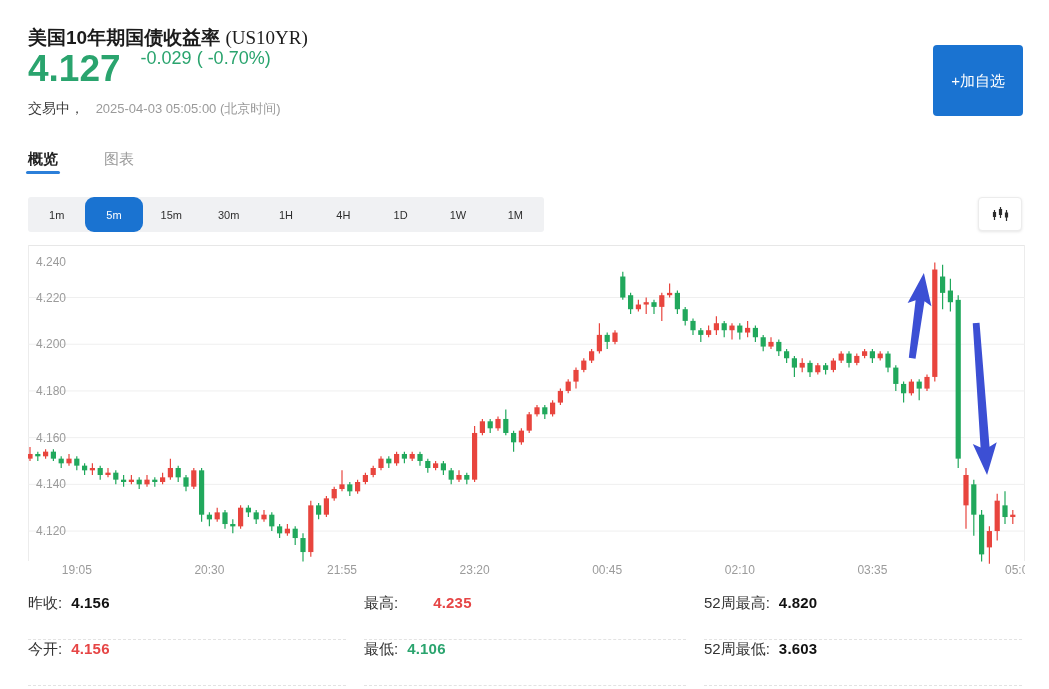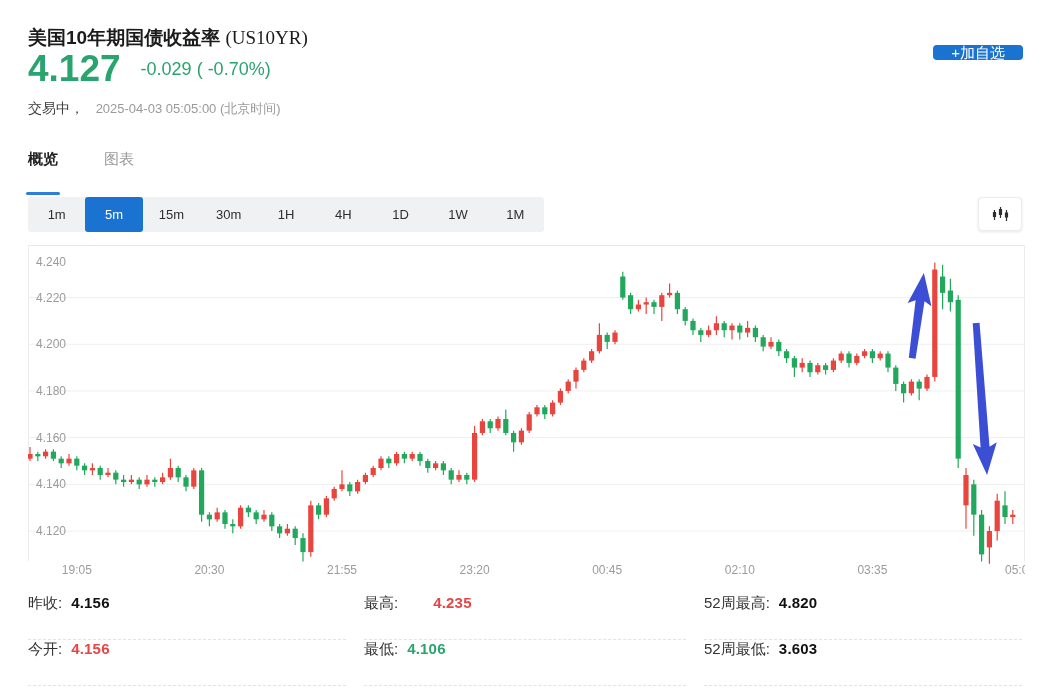--- a/index.html
+++ b/index.html
@@ -4,36 +4,36 @@
 <style>
   html,body{margin:0;padding:0}
   body{
     width:1049px;height:689px;background:#fff;overflow:hidden;position:relative;
     font-family:"Liberation Sans",sans-serif;color:#222;
   }
   .title{position:absolute;left:28px;top:12px;font-size:19px;font-weight:700;color:#1b1b1b}
   .title .sym{font-family:"Liberation Serif",serif;font-weight:400}
   .watchlist-btn{
     position:absolute;right:26px;top:45px;background:#1a73d1;color:#fff;border:none;
-    border-radius:4px;font-size:15px;padding:0 18px;cursor:pointer;line-height:1;
+    border-radius:4px;font-size:15px;padding:28px 18px;cursor:pointer;line-height:1;
   }
-  .price-row{position:absolute;left:28px;top:48px;display:flex;align-items:center;gap:20px}
+  .price-row{position:absolute;left:28px;top:48px;display:flex;align-items:flex-start;gap:20px}
   .price{font-size:37px;font-weight:700;color:#2aa46e}
   .change{font-size:18px;color:#2aa46e}
   .status-row{position:absolute;left:28px;top:100px;font-size:13px;color:#9a9a9a}
   .status-row .trading{color:#3a3a3a;font-size:14px;margin-right:8px}
   .tabs{position:absolute;left:28px;top:150px;display:flex;gap:46px}
-  .tab{font-size:15px;color:#999;padding-bottom:26px;position:relative;cursor:pointer}
+  .tab{font-size:15px;color:#999;padding-bottom:5px;position:relative;cursor:pointer}
   .tab.active{color:#222;font-weight:700}
   .tab.active::after{content:"";position:absolute;left:-2px;right:-2px;bottom:0;height:3px;background:#2b7fd9;border-radius:2px}
   .tf-bar{
     position:absolute;left:28px;top:197px;width:516px;height:35px;background:#f0f1f3;
     border-radius:3px;display:flex;overflow:hidden;
   }
-  .tf-btn{flex:1;display:flex;align-items:center;justify-content:center;font-size:13px;color:#2e2e2e;cursor:pointer;border-radius:3px}
+  .tf-btn{flex:1;display:flex;align-items:center;justify-content:center;font-size:11px;color:#2e2e2e;cursor:pointer;border-radius:9px}
   .tf-btn.active{background:#1a73d1;color:#fff}
   .chart-type-btn{
     position:absolute;right:27px;top:197px;width:44px;height:34px;background:#fff;
     border:1px solid #ececec;border-radius:4px;box-shadow:0 1px 3px rgba(0,0,0,.10);
     display:flex;align-items:center;justify-content:center;cursor:pointer;padding:0;
   }
   .chart-wrap{position:absolute;left:28px;top:245px;width:832px;height:338px}
   .stats{position:absolute;left:28px;top:594px;width:994px;display:grid;grid-template-columns:318px 322px 1fr;column-gap:18px}
   .stat-row{height:45px;display:flex;align-items:flex-start;gap:9px;border-bottom:1px dashed #e3e3e3;font-size:15px}
   .stat-label{color:#333}

